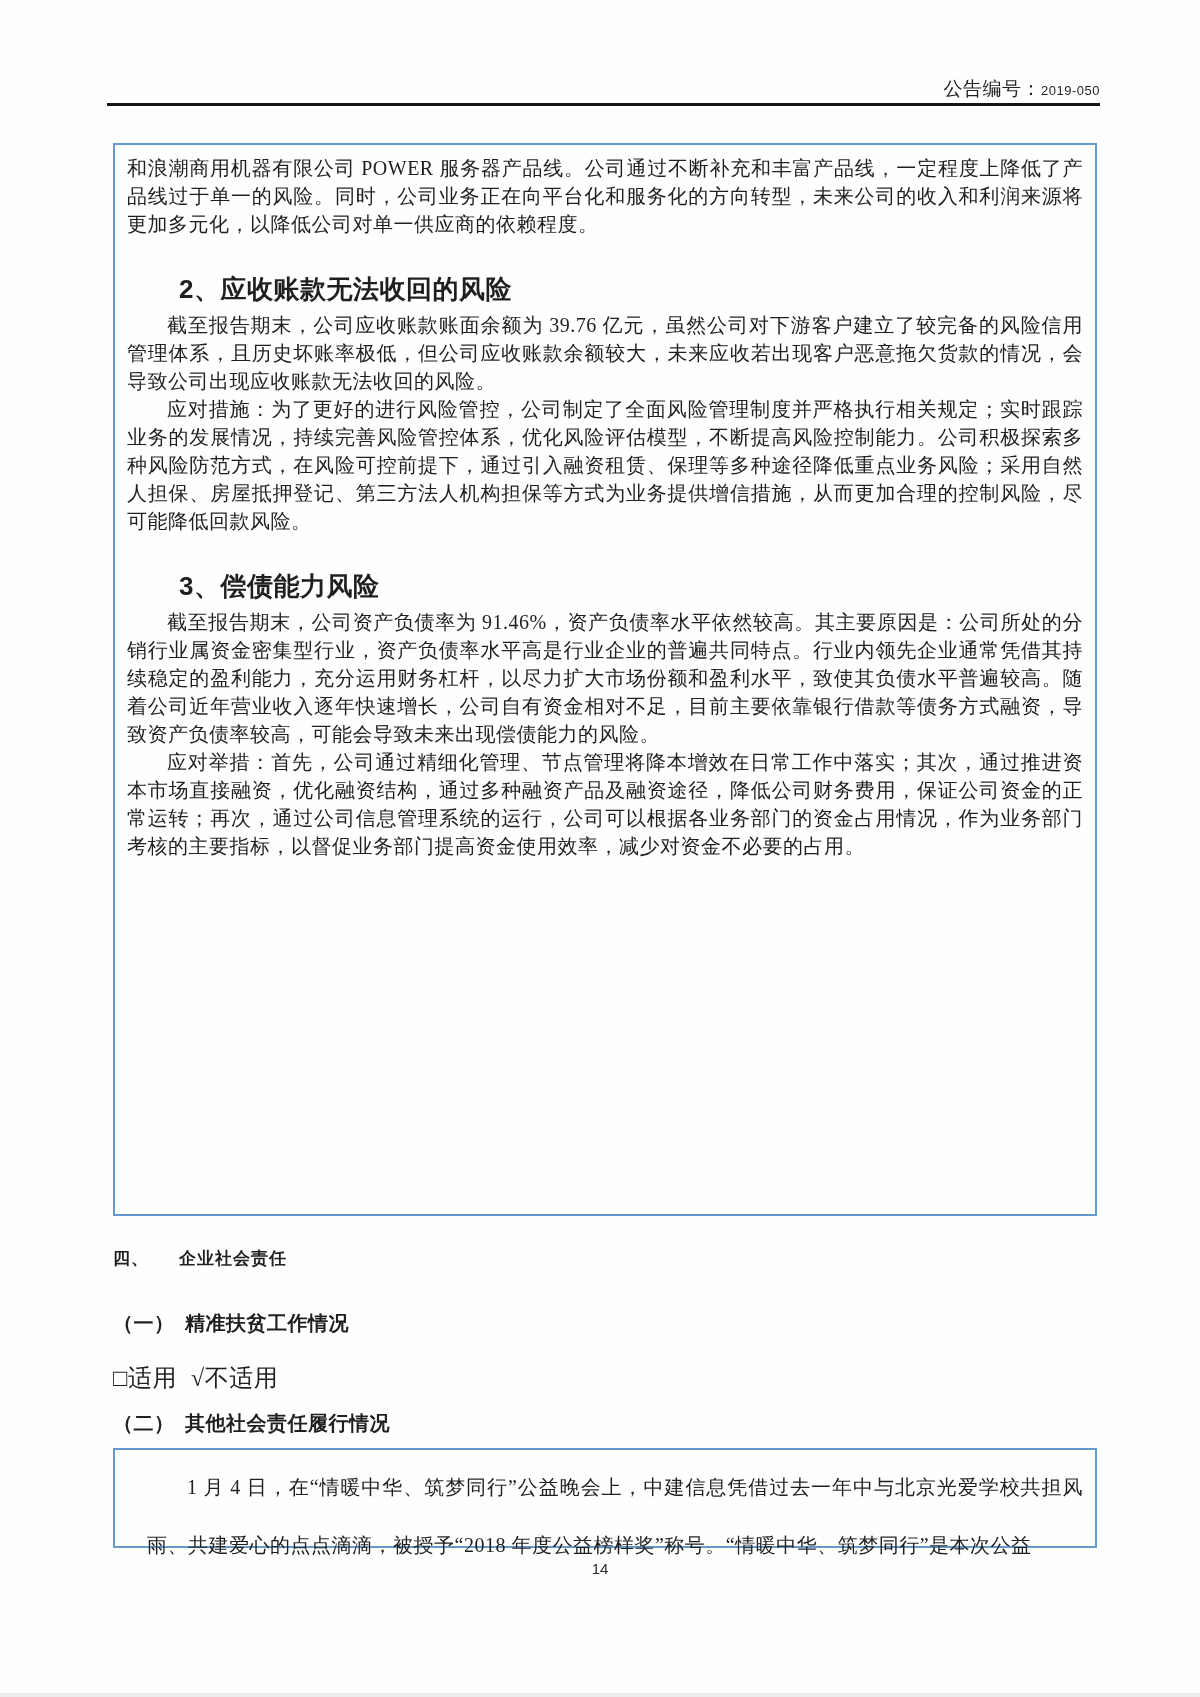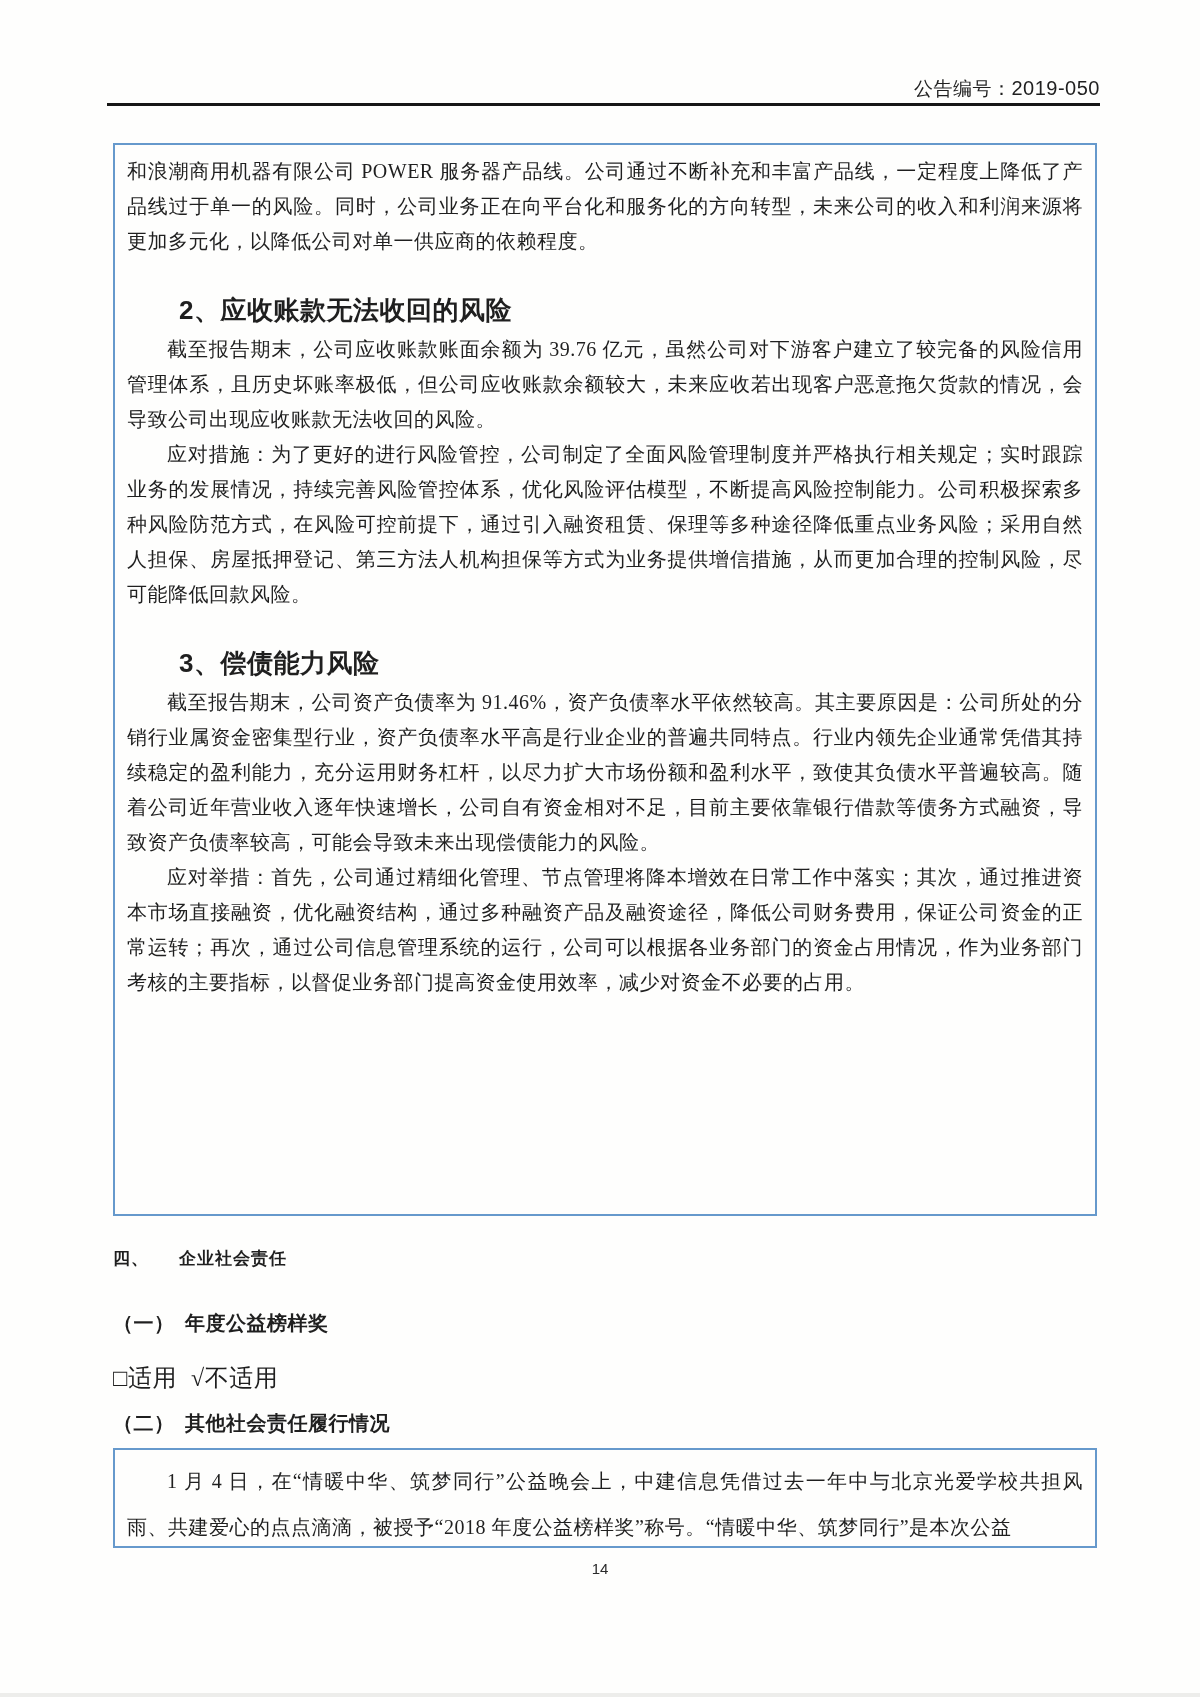--- a/index.html
+++ b/index.html
@@ -19,21 +19,21 @@
   .doc-header {
     position: absolute;
     top: 76px;
     right: 100px;
     font-size: 19px;
     letter-spacing: 0.5px;
     white-space: nowrap;
   }
   .doc-header .num {
     font-family: "Liberation Sans", sans-serif;
-    font-size: 20px;
+    font-size: 13px;
   }
   .header-rule {
     position: absolute;
     left: 107px;
     top: 103px;
     width: 993px;
     height: 3px;
     background: #161616;
   }
   .content-box {
@@ -50,26 +50,26 @@
     padding: 9px 12px 0 12px;
   }
   .box2 {
     top: 1448px;
     height: 100px;
     padding: 8px 12px 0 12px;
   }
   .para {
     margin: 0;
     font-size: 20px;
-    line-height: 35px;
+    line-height: 28px;
     text-align: justify;
     letter-spacing: 0.5px;
   }
   .para.indent { text-indent: 2em; }
-  .box2 .para { line-height: 46px; }
+  .box2 .para { line-height: 58px; margin-left: 20px; }
   .sub-heading {
     margin: 30px 0 0 0;
     padding-left: 2em;
     font-family: "Liberation Sans", sans-serif;
     font-size: 26px;
     font-weight: bold;
     line-height: 43px;
     letter-spacing: 0.5px;
   }
   .main-heading {
@@ -148,21 +148,21 @@
     <h4 class="sub-heading">3、偿债能力风险</h4>
     <p class="para indent">截至报告期末，公司资产负债率为 91.46%，资产负债率水平依然较高。其主要原因是：公司所处的分销行业属资金密集型行业，资产负债率水平高是行业企业的普遍共同特点。行业内领先企业通常凭借其持续稳定的盈利能力，充分运用财务杠杆，以尽力扩大市场份额和盈利水平，致使其负债水平普遍较高。随着公司近年营业收入逐年快速增长，公司自有资金相对不足，目前主要依靠银行借款等债务方式融资，导致资产负债率较高，可能会导致未来出现偿债能力的风险。</p>
     <p class="para indent">应对举措：首先，公司通过精细化管理、节点管理将降本增效在日常工作中落实；其次，通过推进资本市场直接融资，优化融资结构，通过多种融资产品及融资途径，降低公司财务费用，保证公司资金的正常运转；再次，通过公司信息管理系统的运行，公司可以根据各业务部门的资金占用情况，作为业务部门考核的主要指标，以督促业务部门提高资金使用效率，减少对资金不必要的占用。</p>
   </div>
 
   <h2 class="main-heading">
     <span class="h-num">四、</span><span>企业社会责任</span>
   </h2>
 
   <h3 class="sub-heading-2 sh2-a">
-    <span class="h-num2">（一）</span><span>年度公益榜样奖</span>
+    <span class="h-num2">（一）</span><span>精准扶贫工作情况</span>
   </h3>
 
   <div class="applicability">
     <span>□</span><span>适用</span><span class="check-part">√</span><span>不适用</span>
   </div>
 
   <h3 class="sub-heading-2 sh2-b">
     <span class="h-num2">（二）</span><span>其他社会责任履行情况</span>
   </h3>
 

